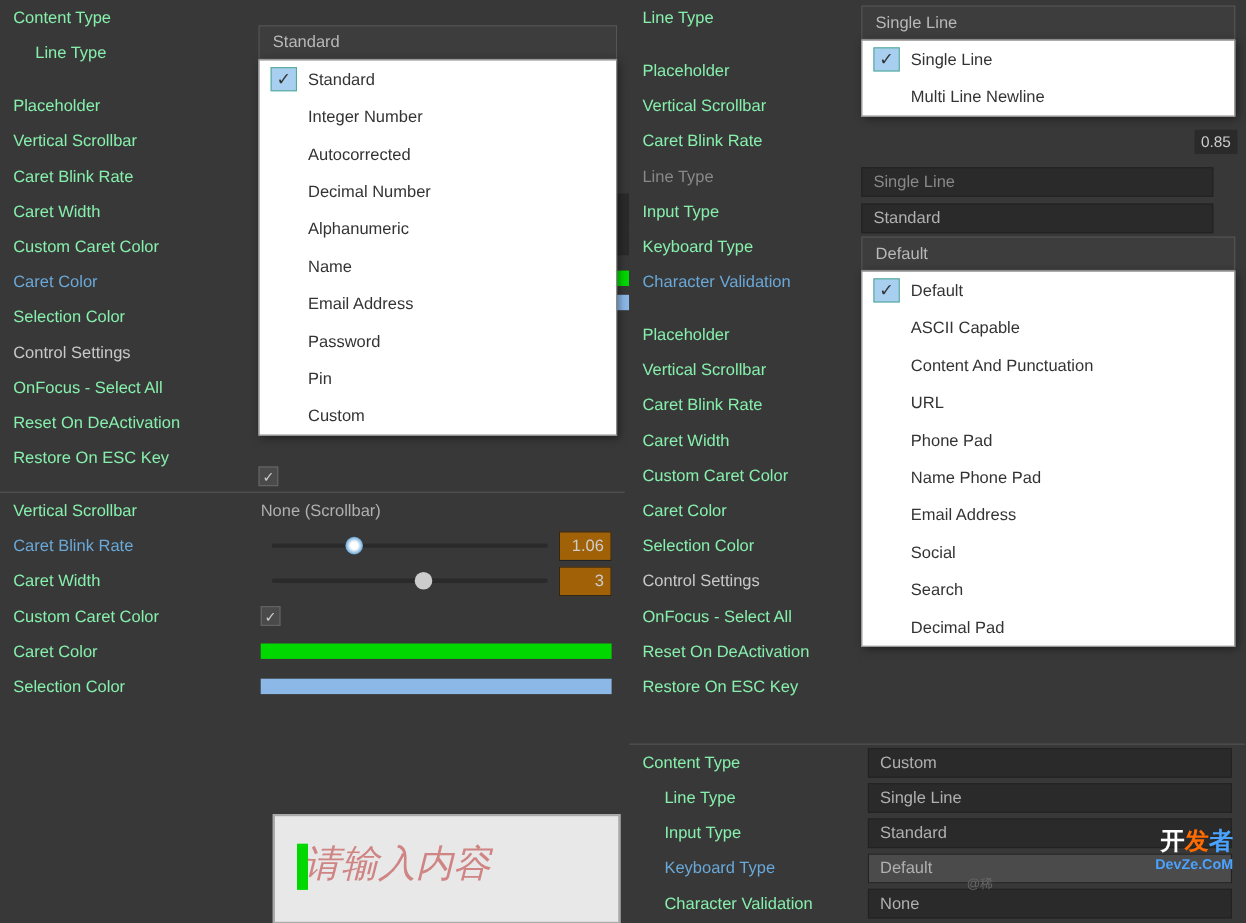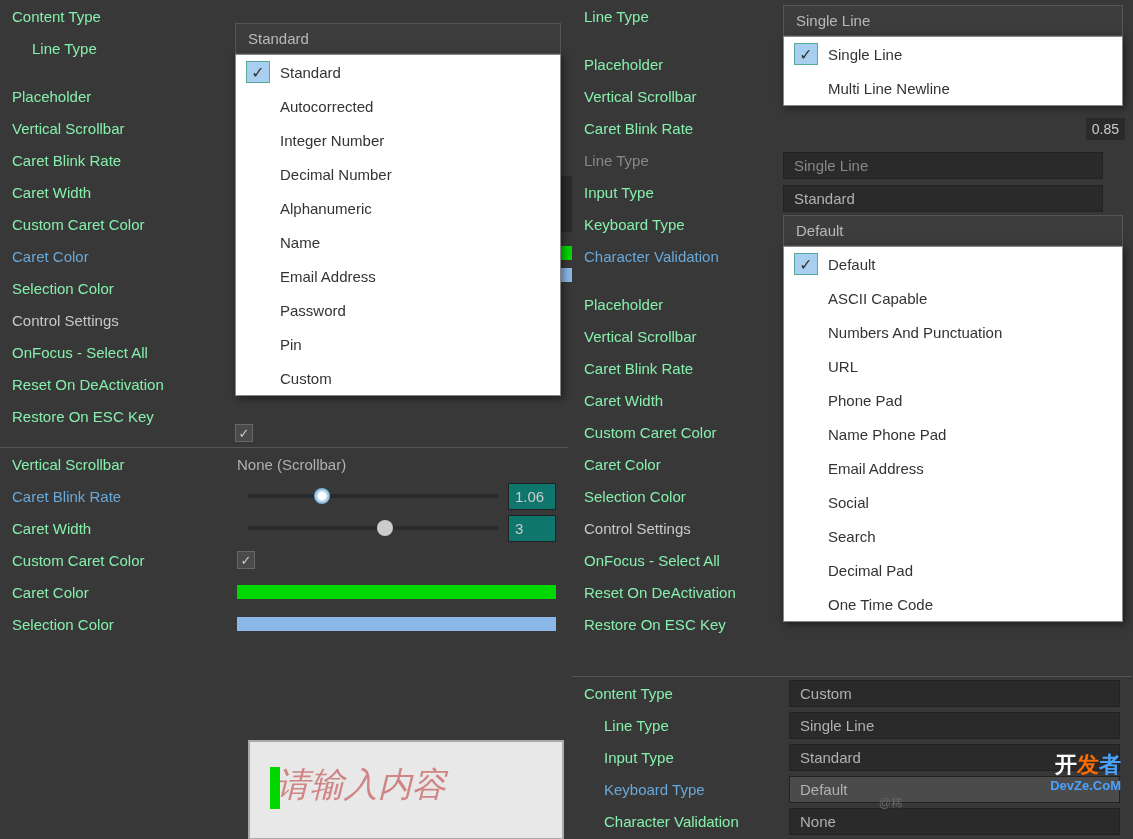--- a/index.html
+++ b/index.html
@@ -13,21 +13,21 @@
 .value-box{background:#2a2a2a;padding:4px 10px;color:#b0b0b0;border:1px solid #222;min-width:80px}
 .dropdown-header{background:#3d3d3d;color:#b8b8b8;padding:6px 12px;border:1px solid #555}
 .dropdown-list{background:#fff;color:#333;border:1px solid #888;box-shadow:2px 2px 8px rgba(0,0,0,0.5)}
 .dropdown-item{display:flex;align-items:center;padding:6px 10px;cursor:pointer}
 .check{width:24px;height:22px;margin-right:10px;display:flex;align-items:center;justify-content:center;font-size:16px;color:#333}
 .check.checked{background:#a8cfef;border:1px solid #5a9}
 .checkbox{width:18px;height:18px;background:#4a4a4a;border:1px solid #666;display:flex;align-items:center;justify-content:center;color:#ccc;font-size:13px}
 .slider-track{flex:1;height:4px;background:#2a2a2a;border-radius:2px;position:relative;margin:0 10px}
 .slider-thumb{position:absolute;width:16px;height:16px;border-radius:50%;background:#ccc;top:-6px;transform:translateX(-50%)}
 .slider-thumb.blue{background:radial-gradient(circle,#fff 30%,#6aa8d8 70%)}
-.slider-val{width:48px;background:#0f766e;padding:4px 6px;color:#ccc;text-align:left;border:1px solid #222}
+.slider-val{width:48px;background:#a16207;padding:4px 6px;color:#ccc;text-align:right;border:1px solid #222}
 .color-swatch{width:320px;height:14px}
 .green{background:#00d800}
 .blue{background:#8cb8e8}
 .preview-box{position:absolute;background:#e8e8e8;border:2px solid #aaa}
 .preview-text{color:#d08585;font-style:italic;font-family:KaiTi,serif;font-size:34px;padding:20px}
 .caret{display:inline-block;width:10px;height:42px;background:#00d800;vertical-align:middle;margin-right:-4px}
 .logo{position:absolute;right:10px;bottom:50px;font-family:Arial;font-weight:bold;font-size:22px}
 .logo .a{color:#fff}.logo .b{color:#ff6b00}.logo .c{color:#4aa3ff}
 </style>
 </head>
@@ -89,25 +89,25 @@
 
 <div class="panel" style="left:235px;top:23px;width:326px">
   <div class="dropdown-header">Standard</div>
   <div class="dropdown-list" id="dd1">
       <div class="dropdown-item">
         <span class="check checked">✓</span>
         <span>Standard</span>
       </div>
       <div class="dropdown-item">
         <span class="check"></span>
+        <span>Integer Number</span>
+      </div>
+      <div class="dropdown-item">
+        <span class="check"></span>
         <span>Autocorrected</span>
-      </div>
-      <div class="dropdown-item">
-        <span class="check"></span>
-        <span>Integer Number</span>
       </div>
       <div class="dropdown-item">
         <span class="check"></span>
         <span>Decimal Number</span>
       </div>
       <div class="dropdown-item">
         <span class="check"></span>
         <span>Alphanumeric</span>
       </div>
       <div class="dropdown-item">
@@ -264,21 +264,21 @@
       <div class="dropdown-item">
         <span class="check checked">✓</span>
         <span>Default</span>
       </div>
       <div class="dropdown-item">
         <span class="check"></span>
         <span>ASCII Capable</span>
       </div>
       <div class="dropdown-item">
         <span class="check"></span>
-        <span>Numbers And Punctuation</span>
+        <span>Content And Punctuation</span>
       </div>
       <div class="dropdown-item">
         <span class="check"></span>
         <span>URL</span>
       </div>
       <div class="dropdown-item">
         <span class="check"></span>
         <span>Phone Pad</span>
       </div>
       <div class="dropdown-item">
@@ -293,24 +293,20 @@
         <span class="check"></span>
         <span>Social</span>
       </div>
       <div class="dropdown-item">
         <span class="check"></span>
         <span>Search</span>
       </div>
       <div class="dropdown-item">
         <span class="check"></span>
         <span>Decimal Pad</span>
-      </div>
-      <div class="dropdown-item">
-        <span class="check"></span>
-        <span>One Time Code</span>
       </div>
     </div>
 </div>
 
 <div class="panel" style="left:572px;top:676px;width:560px;border-top:1px solid #555">
   <div class="row">
     <span class="label" style="flex:0 0 205px">Content Type</span>
     <div class="value-box" style="flex:1">Custom</div>
   </div>
   <div class="row">

